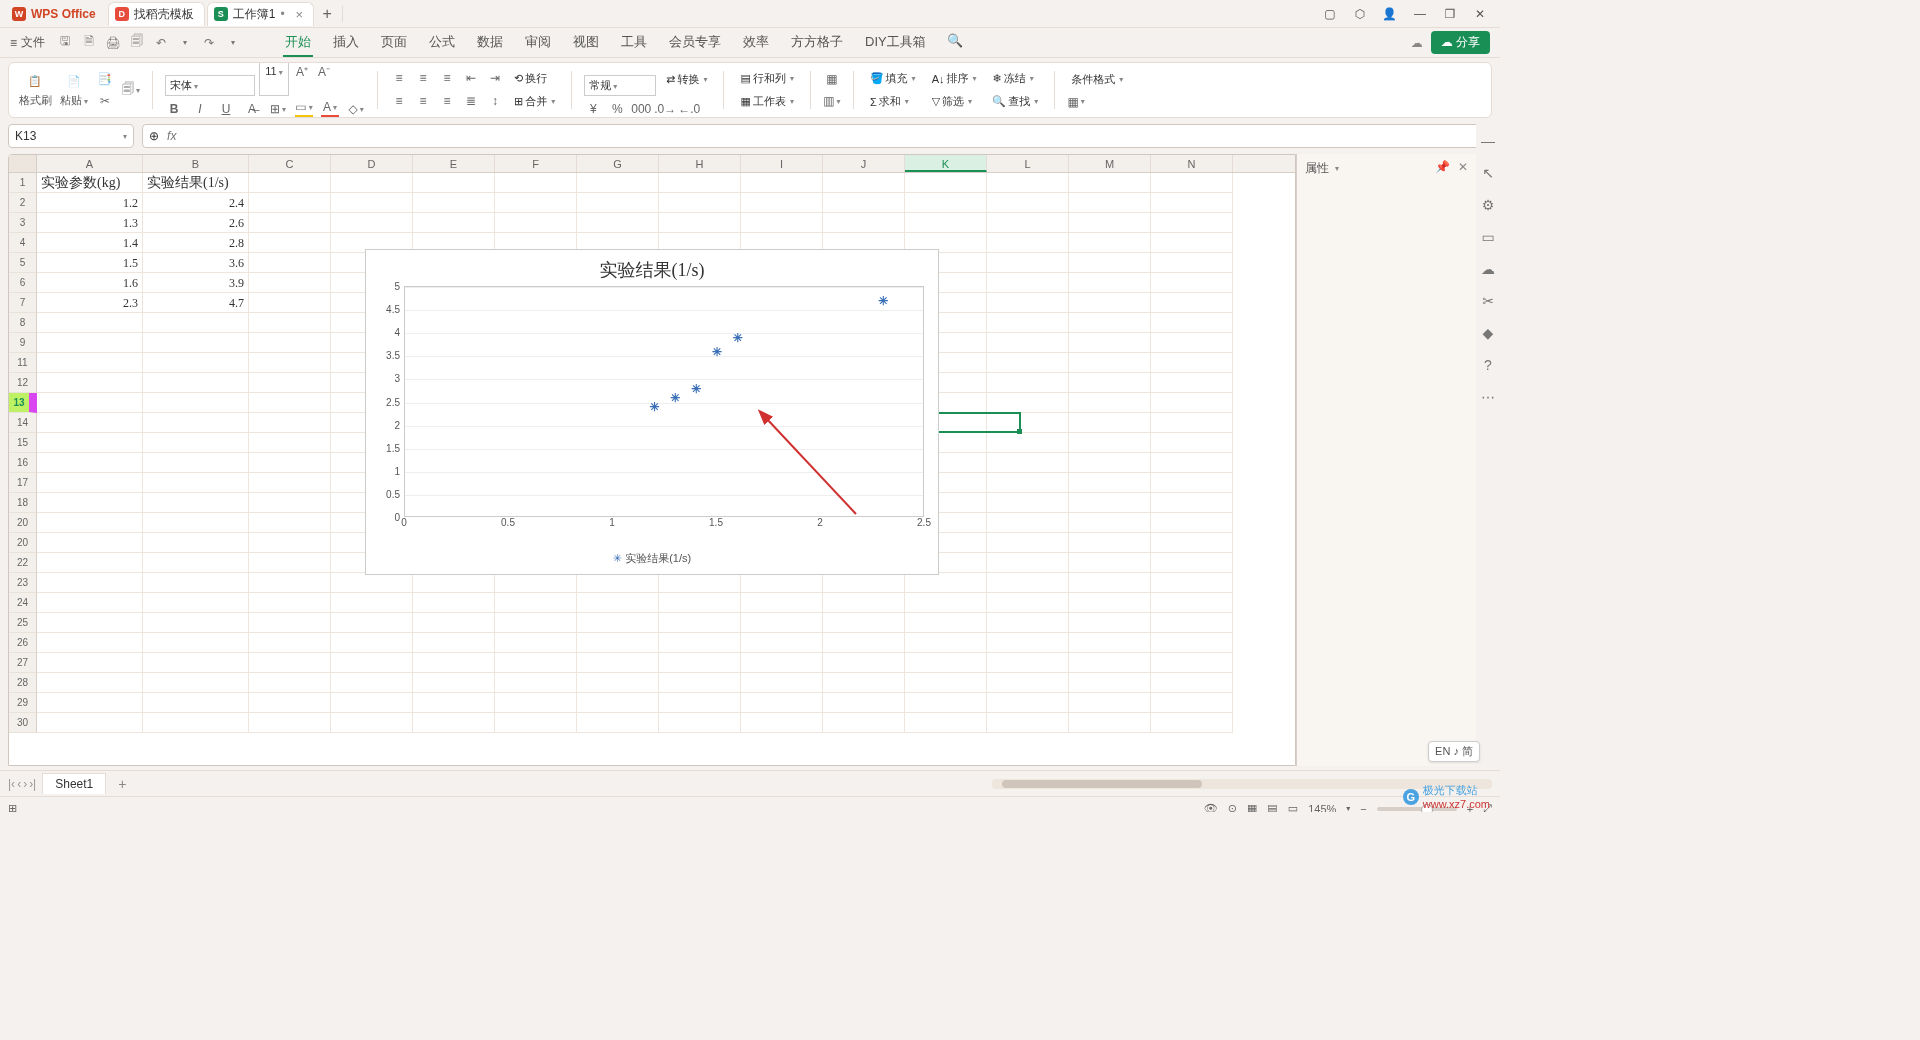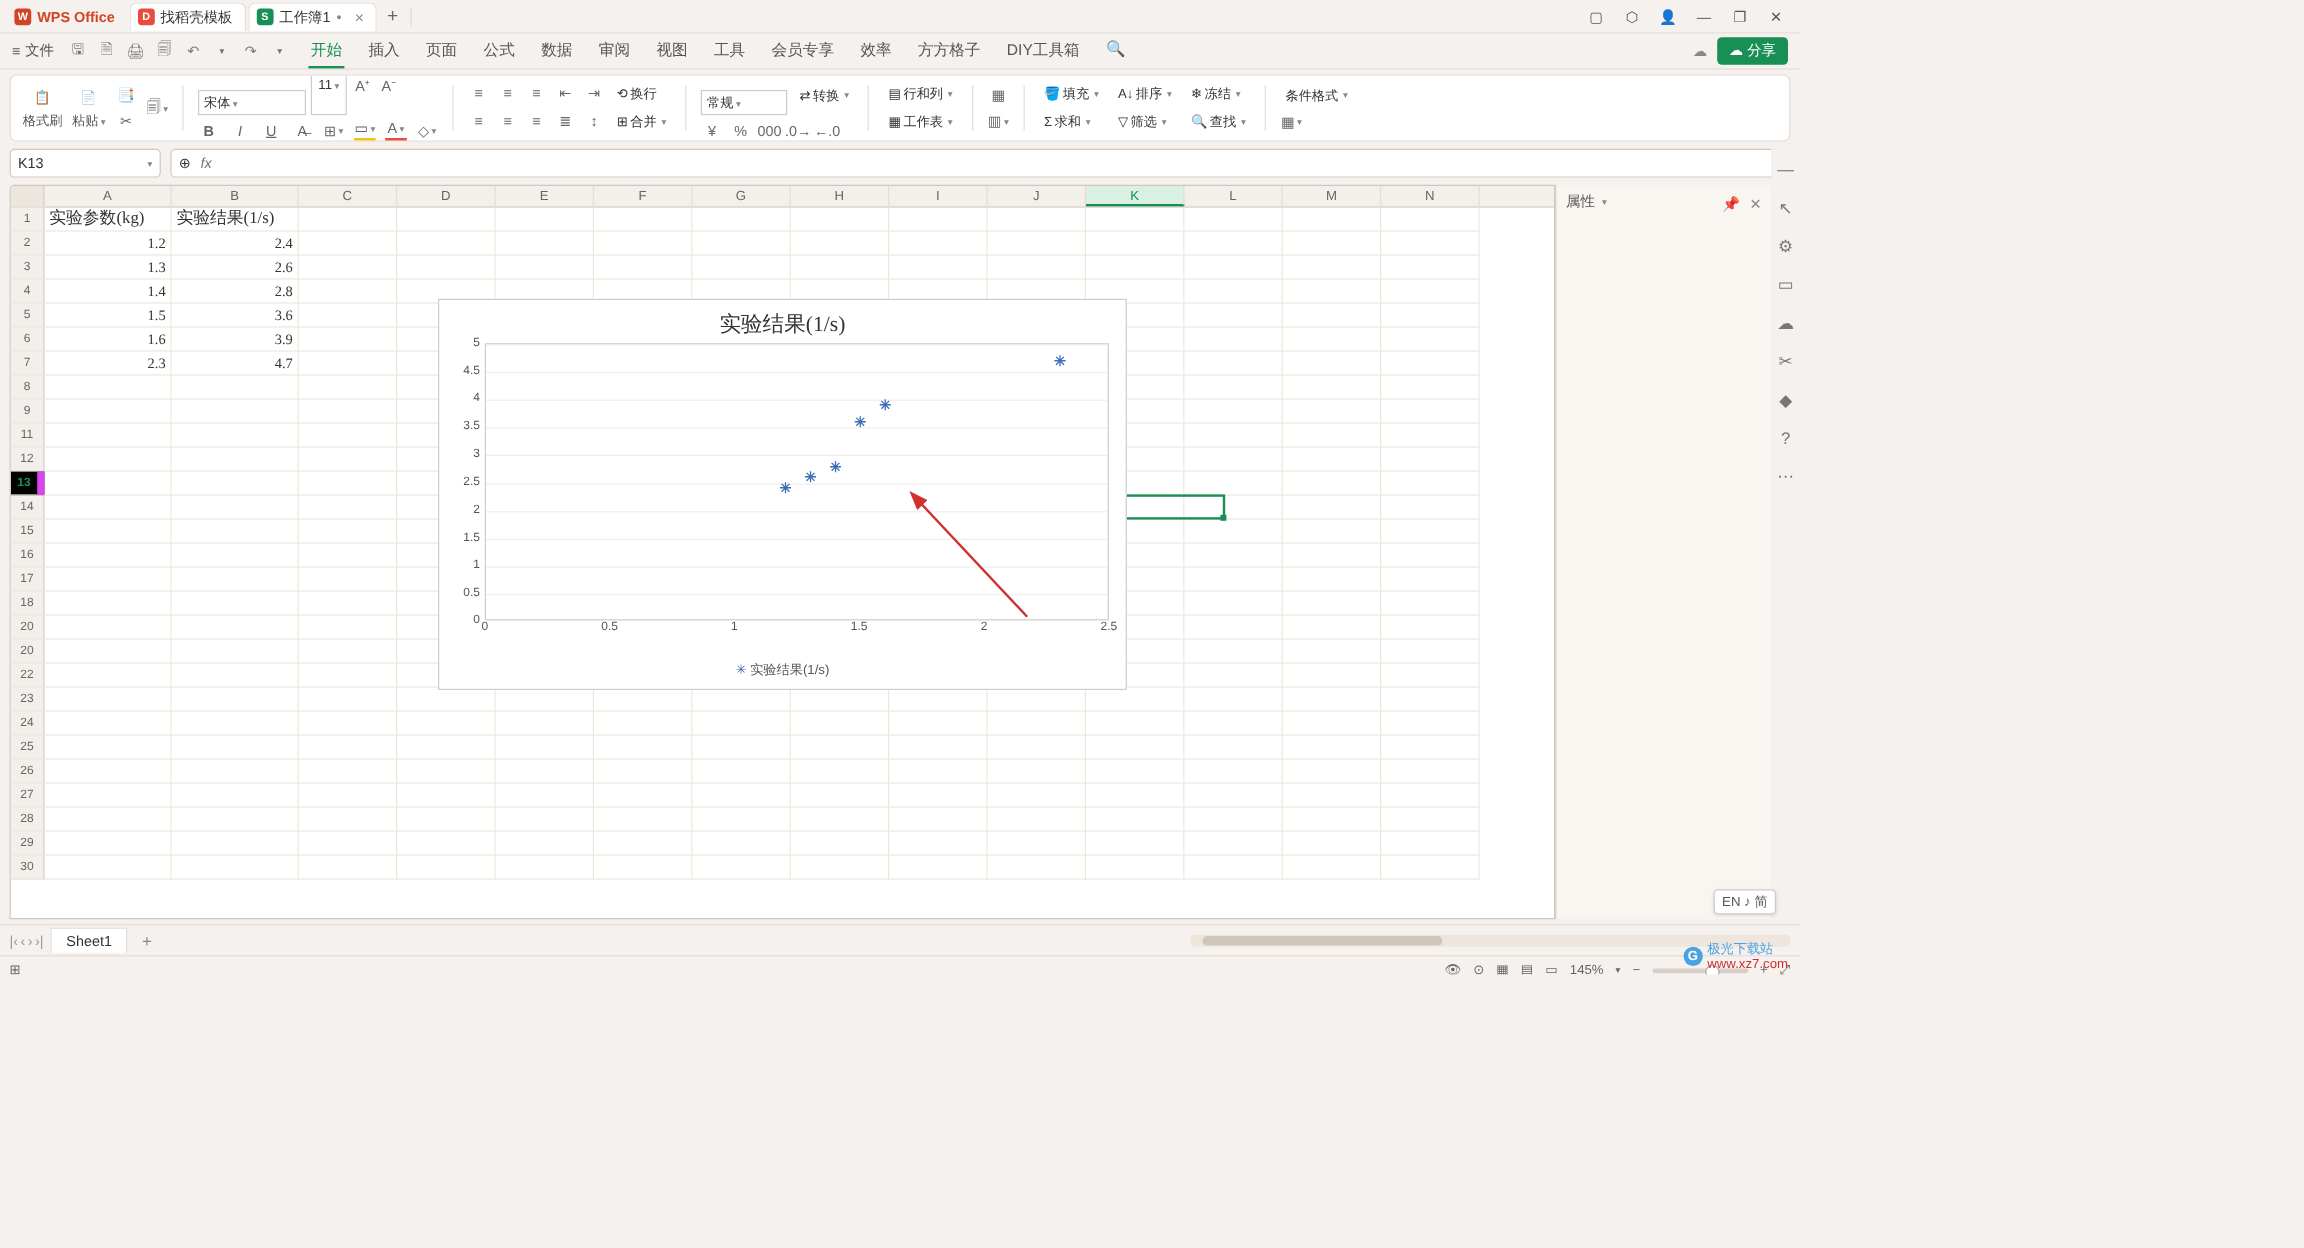--- a/index.html
+++ b/index.html
@@ -16,21 +16,21 @@
   .tab .dot { color: #888; }
   .tab-add { width: 22px; height: 22px; display:flex; align-items:center; justify-content:center; color:#666; font-size:16px; cursor:pointer; }
   .winctrl { margin-left: auto; display: flex; gap: 14px; align-items: center; padding-right: 6px; }
   .winctrl span { width: 16px; height: 16px; display:inline-flex; align-items:center; justify-content:center; color:#555; cursor:pointer; }
 
   
   .menubar { height: 30px; background: #f5f1ee; display: flex; align-items: center; padding: 0 10px; gap: 4px; border-bottom: 1px solid #e5ddd5; }
   .hamburger, .filelabel { color: #555; font-size: 12px; cursor: pointer; }
   .menu-icons { display: flex; gap: 8px; margin-left: 8px; align-items: center; }
   .menu-icons span { width: 16px; height: 16px; display:inline-flex; align-items:center; justify-content:center; color:#777; cursor:pointer; }
-  .menu-tabs { display: flex; gap: 18px; margin-left: 12px; }
+  .menu-tabs { display: flex; gap: 18px; margin-left: 38px; }
   .menu-tabs div { cursor: pointer; color: #555; font-size: 13px; padding: 4px 2px; }
   .menu-tabs div.active { color: #1a8f55; border-bottom: 2px solid #1a8f55; }
   .menubar-right { margin-left: auto; display: flex; gap: 8px; align-items: center; }
   .share-btn { background: #1a8f55; color: #fff; padding: 3px 10px; border-radius: 4px; font-size: 12px; cursor:pointer; }
 
   
   .ribbon { height: 56px; background: #fff; border: 1px solid #e5ddd5; border-radius: 6px; margin: 4px 8px 0 8px; display: flex; align-items: center; padding: 0 10px; gap: 8px; overflow: hidden; }
   .rgroup { display: flex; flex-direction: column; gap: 2px; align-items: center; font-size: 11px; color: #555; }
   .sep { width: 1px; height: 38px; background: #e5ddd5; margin: 0 4px; }
   .rico { width: 18px; height: 18px; display:inline-flex; align-items:center; justify-content:center; color:#666; }
@@ -51,21 +51,21 @@
   .body-wrap { display:flex; height: calc(812px - 28px - 30px - 60px - 32px - 26px - 24px); margin-top:4px; }
   .sheet-area { flex:1; position:relative; background:#fff; border:1px solid #d0c8c0; margin-left:8px; border-radius:4px 0 0 0; overflow:hidden; }
   .colhdr-row { display:flex; height:18px; background:#f3efeb; border-bottom:1px solid #d7cfc7; }
   .corner { width:28px; border-right:1px solid #d7cfc7; background:#ece6df; }
   .colhdr { width:82px; border-right:1px solid #e5ddd5; text-align:center; font-size:11px; color:#666; line-height:18px; }
   .colhdr.first, .colhdr.second { width: 106px; }
   .colhdr.active { background:#d9f0e2; color:#1a8f55; border-bottom:2px solid #1a8f55; }
   .grid-rows { position:absolute; top:18px; left:0; right:0; bottom:0; overflow:hidden; }
   .grow { display:flex; height:20px; }
   .rowhdr { width:28px; border-right:1px solid #d7cfc7; border-bottom:1px solid #e8e2da; background:#f3efeb; text-align:center; font-size:10px; color:#666; line-height:20px; }
-  .rowhdr.active { background:#000000; color:#1a8f55; border-right:6px solid #d946ef;font-weight:bold; }
+  .rowhdr.active { background:#bef264; color:#1a8f55; border-right:8px solid #d946ef;font-weight:bold; }
   .cell { width:82px; border-right:1px solid #eee6dd; border-bottom:1px solid #eee6dd; padding:0 4px; line-height:20px; font-size:12px; text-align:right; font-family: "SimSun", serif; overflow:hidden; white-space:nowrap; }
   .cell.first, .cell.second { width:106px; }
   .cell.header-cell { font-size: 14px; }
   .selected-cell { position:absolute; border:2px solid #1a8f55; background:transparent; pointer-events:none; }
   .selected-cell::after { content:""; position:absolute; right:-3px; bottom:-3px; width:5px; height:5px; background:#1a8f55; }
 
   
   .chart { position:absolute; background:#fff; border:1px solid #ccc; left:356px; top:94px; width:574px; height:326px; display:flex; flex-direction:column; }
   .chart-title { text-align:center; font-size:18px; font-family:"SimSun",serif; padding:8px 0 4px; }
   .plot { flex:1; position:relative; margin: 0 10px; }
@@ -840,21 +840,21 @@
               </marker>
             </defs>
           <line x1="480" y1="228" x2="390" y2="132" stroke="#d03030" stroke-width="2" marker-end="url(#ah)"></line>
         </svg>
       </div>
       <div class="legend"><span class="mk">✳</span> <span>实验结果(1/s)</span></div>
     </div>
   </div>
 
   <div class="prop-panel">
-    <div style="display:flex;justify-content:space-between;align-items:flex-end">
+    <div style="display:flex;justify-content:space-between;align-items:flex-start">
       <span class="prop-title dd">属性</span>
       <span class="prop-tools">
         <span>📌</span>
         <span>✕</span>
       </span>
     </div>
   </div>
 </div>
 
 <div class="rail">

